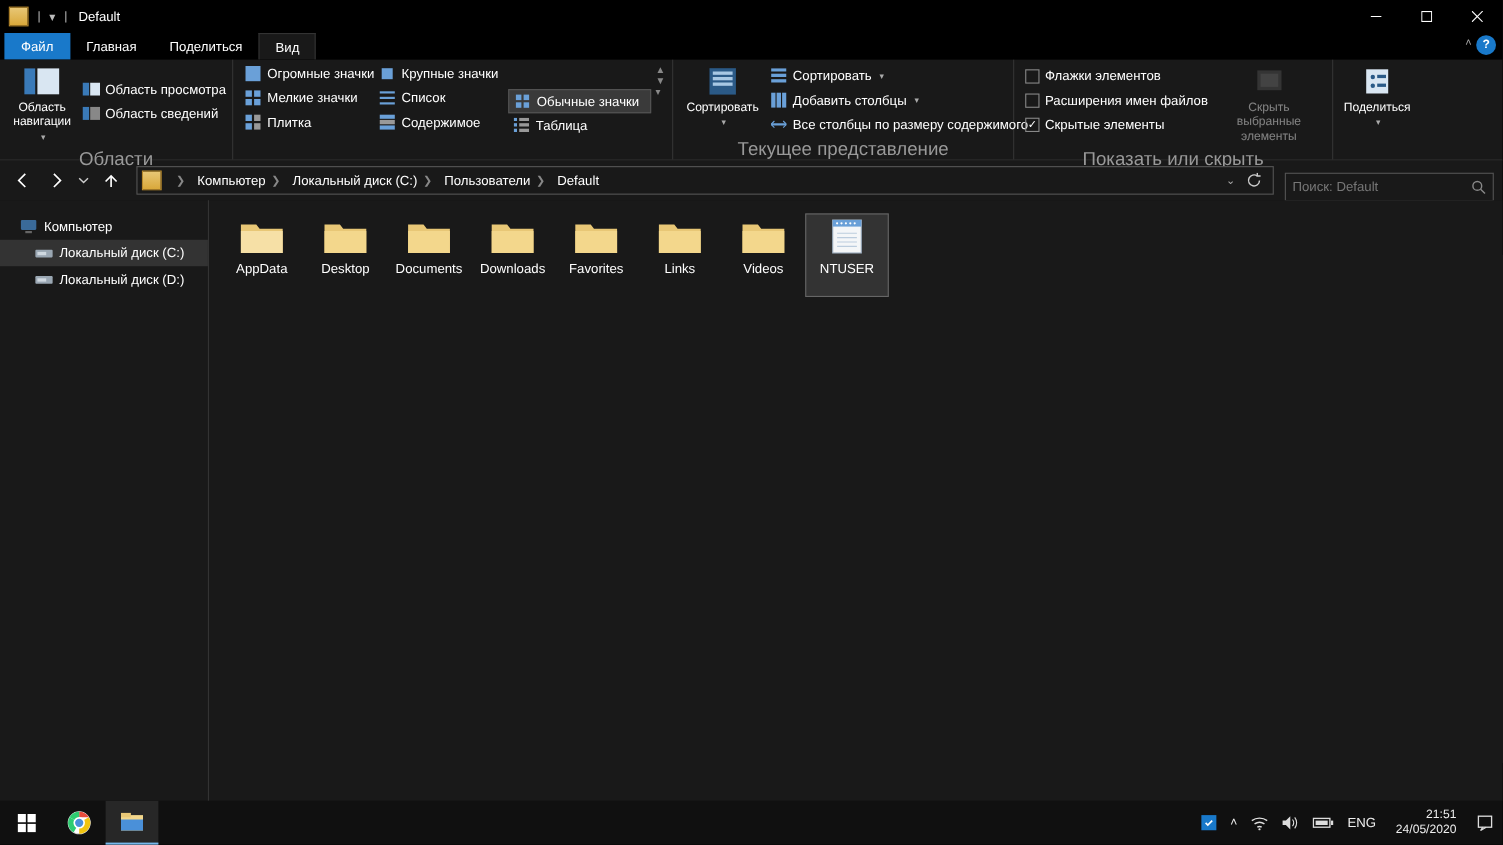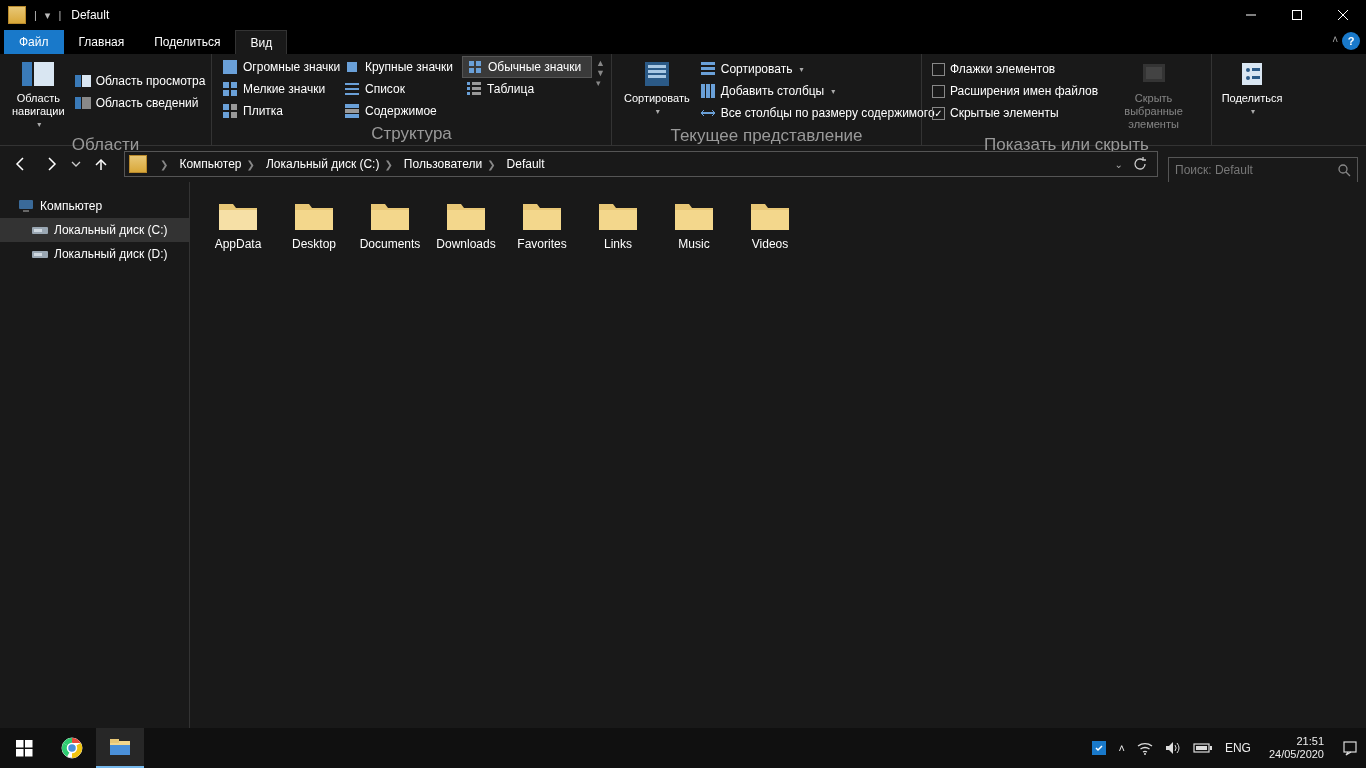--- a/index.html
+++ b/index.html
@@ -24,21 +24,21 @@
 .tabs .help { position:absolute; right:6px; top:2px; width:18px; height:18px; border-radius:50%; background:#1979ca; color:#fff; display:flex; align-items:center; justify-content:center; font-size:11px; font-weight:bold; }
 
 
 .ribbon { height:92px; background:#191919; display:flex; border-bottom:1px solid #333; }
 .group { border-right:1px solid #333; display:flex; flex-direction:column; padding:2px 6px 0 6px; }
 .group .body { flex:1; display:flex; align-items:flex-start; }
 .group .label { text-align:center; font-size:17px; color:#999; padding:2px 0 3px 0; }
 .bigbtn { display:flex; flex-direction:column; align-items:center; justify-content:flex-start; padding:2px 6px; text-align:center; font-size:11px; line-height:13px; }
 .bigbtn .bicon { width:32px; height:32px; margin-bottom:2px; display:flex; align-items:center; justify-content:center; }
 .smallrow { display:flex; align-items:center; height:22px; padding:0 4px; font-size:12px; gap:5px; white-space:nowrap; }
-.smallrow.sel { background:#3a3a3a; border:1px solid #555; }
+.smallrow.sel { background:#3a3a3a; border:1px solid #555;margin-top:25px; }
 .sicon { width:16px; height:16px; display:inline-flex; align-items:center; justify-content:center; flex-shrink:0; }
 .chk { width:13px; height:13px; border:1px solid #888; display:inline-flex; align-items:center; justify-content:center; flex-shrink:0; }
 .chk.on::after { content:"✓"; font-size:10px; color:#fff; }
 .col { display:flex; flex-direction:column; }
 .dropcaret { font-size:8px; color:#aaa; margin-left:2px; }
 
 
 .navrow { height:36px; background:#191919; display:flex; align-items:center; padding:0 8px; gap:4px; }
 .navbtn { width:26px; height:26px; display:flex; align-items:center; justify-content:center; color:#ddd; }
 .addr { flex:1; height:26px; border:1px solid #555; background:#191919; display:flex; align-items:center; padding:0 4px; gap:2px; margin:0 6px; }
@@ -501,30 +501,39 @@
         </div>
         <span>Links</span>
       </div>
       <div class="item">
         <div class="iicon">
           <svg class="folder " viewBox="0 0 42 34">
             <path class="back" d="M2 6h14l3 4h21v22H2z"></path>
             <path class="front" d="M2 12h38v20H2z"></path>
           </svg>
         </div>
-        <span>Music</span>
-      </div>
-      <div class="item">
-        <div class="iicon">
-          <svg class="folder " viewBox="0 0 42 34">
-            <path class="back" d="M2 6h14l3 4h21v22H2z"></path>
-            <path class="front" d="M2 12h38v20H2z"></path>
-          </svg>
-        </div>
         <span>Videos</span>
+      </div>
+      <div class="item sel">
+        <div class="iicon">
+          <svg width="38" height="38" viewBox="0 0 38 38">
+            <rect x="6" y="4" width="26" height="30" fill="#f4f6f8" stroke="#9ab"></rect>
+            <rect x="6" y="4" width="26" height="6" fill="#6aa0d8"></rect>
+            <circle cx="10" cy="7" r="1" fill="#fff"></circle>
+            <circle cx="14" cy="7" r="1" fill="#fff"></circle>
+            <circle cx="18" cy="7" r="1" fill="#fff"></circle>
+            <circle cx="22" cy="7" r="1" fill="#fff"></circle>
+            <circle cx="26" cy="7" r="1" fill="#fff"></circle>
+            <line x1="10" y1="16" x2="28" y2="16" stroke="#bcd"></line>
+            <line x1="10" y1="20" x2="28" y2="20" stroke="#bcd"></line>
+            <line x1="10" y1="24" x2="28" y2="24" stroke="#bcd"></line>
+            <line x1="10" y1="28" x2="28" y2="28" stroke="#bcd"></line>
+          </svg>
+        </div>
+        <span>NTUSER</span>
       </div>
     </div>
 </div>
 
 <div class="taskbar">
   <div class="tbtn">
       <svg width="17" height="17">
         <rect width="7.5" height="7.5" fill="#fff"></rect>
         <rect x="9" width="7.5" height="7.5" fill="#fff"></rect>
         <rect y="9" width="7.5" height="7.5" fill="#fff"></rect>

